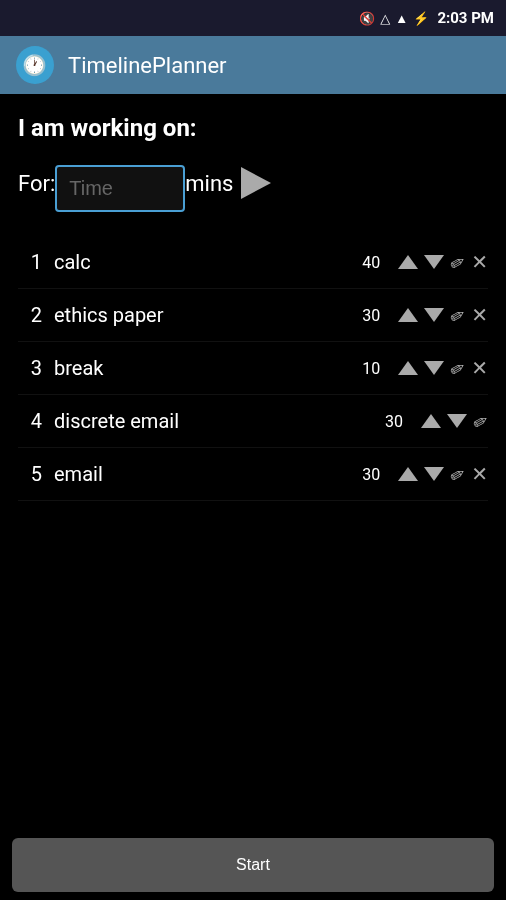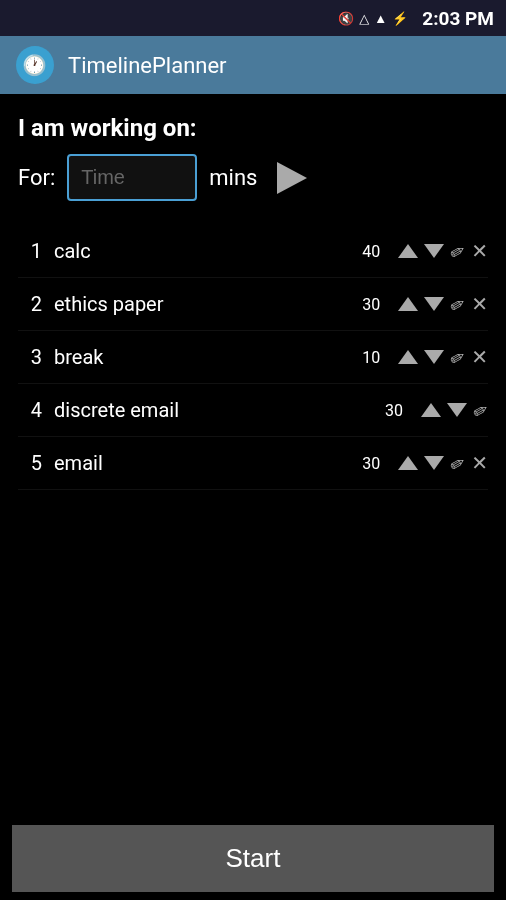--- a/index.html
+++ b/index.html
@@ -26,23 +26,23 @@
     }
 
     .status-bar .icons {
       display: flex;
       align-items: center;
       gap: 5px;
     }
 
     .status-bar .time {
       color: white;
-      font-size: 19px;
+      font-size: 15px;
       font-weight: bold;
-      margin-left: 8px;
+      margin-left: 2px;
     }
 
     .status-icon {
       color: white;
       font-size: 13px;
     }
 
     
     .header {
       width: 100%;
@@ -97,38 +97,38 @@
       outline: none;
     }
 
     .task-input::placeholder {
       color: #666;
     }
 
     .time-row {
       display: flex;
       align-items: center;
-      gap: 12px;
       margin-bottom: 24px;
     }
 
     .for-label {
       color: white;
       font-size: 22px;
     }
 
     .time-input {
       width: 130px;
       background: #111;
       border: 2px solid #4a9fd4;
       border-radius: 4px;
       padding: 10px 12px;
       color: #888;
       font-size: 20px;
       outline: none;
+      margin-top: 11px;
     }
 
     .time-input::placeholder {
       color: #666;
     }
 
     .mins-label {
       color: white;
       font-size: 22px;
     }
@@ -241,23 +241,23 @@
       width: 100%;
       padding: 8px 12px;
       background: #000;
     }
 
     .start-btn {
       width: 100%;
       padding: 18px;
       background: #555;
       border: none;
-      border-radius: 0;
-      color: white;
-      font-size: 26px;
+      border-radius: 6px;
+      color: white;
+      font-size: 16px;
       cursor: pointer;
       text-align: center;
     }
   </style>
 </head>
 <body>
 
 <div class="status-bar">
   <div class="icons">
     <span class="status-icon">🔇</span>

